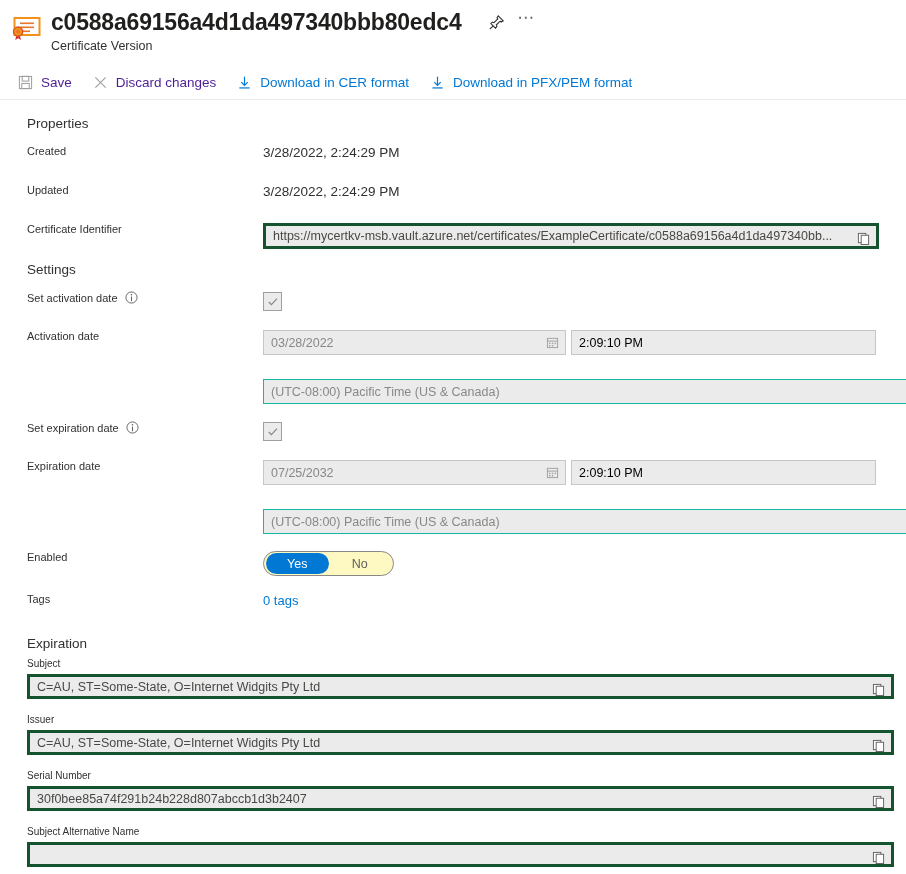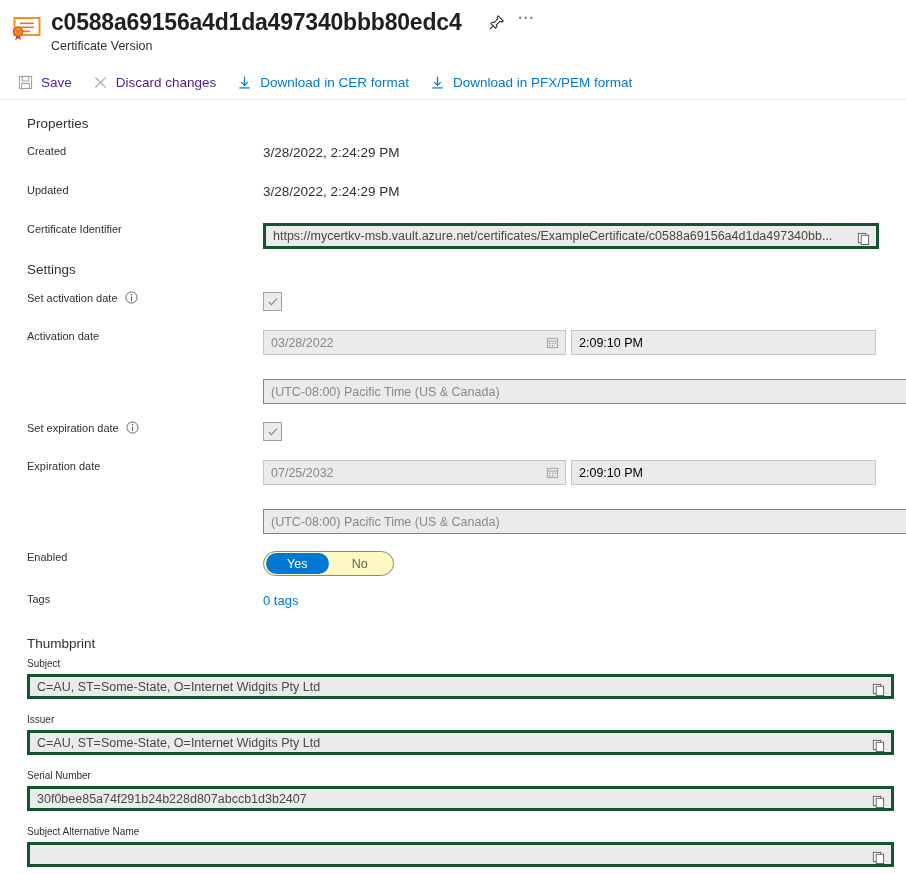--- a/index.html
+++ b/index.html
@@ -493,21 +493,21 @@
     </div>
   </div>
 
   <div class="row">
     <div class="row-label">Tags</div>
     <div class="row-value">
       <span class="link-text">0 tags</span>
     </div>
   </div>
 
-  <div class="section-title cert-sec">Thumbprint</div>
+  <div class="section-title cert-sec">Expiration</div>
 
   <div class="field-group">
     <div class="field-label">Subject</div>
     <div class="wide-box-wrap">
       <div class="textbox wide-box">
         <span>C=AU, ST=Some-State, O=Internet Widgits Pty Ltd</span>
         <span class="copy-btn">
           <svg width="13" height="13" viewBox="0 0 14 14">
             <rect x="1.5" y="1.5" width="8" height="10" fill="#ffffff" stroke="#605e5c" stroke-width="1"></rect>
             <rect x="4.5" y="3.5" width="8" height="10" fill="#ffffff" stroke="#605e5c" stroke-width="1"></rect>

